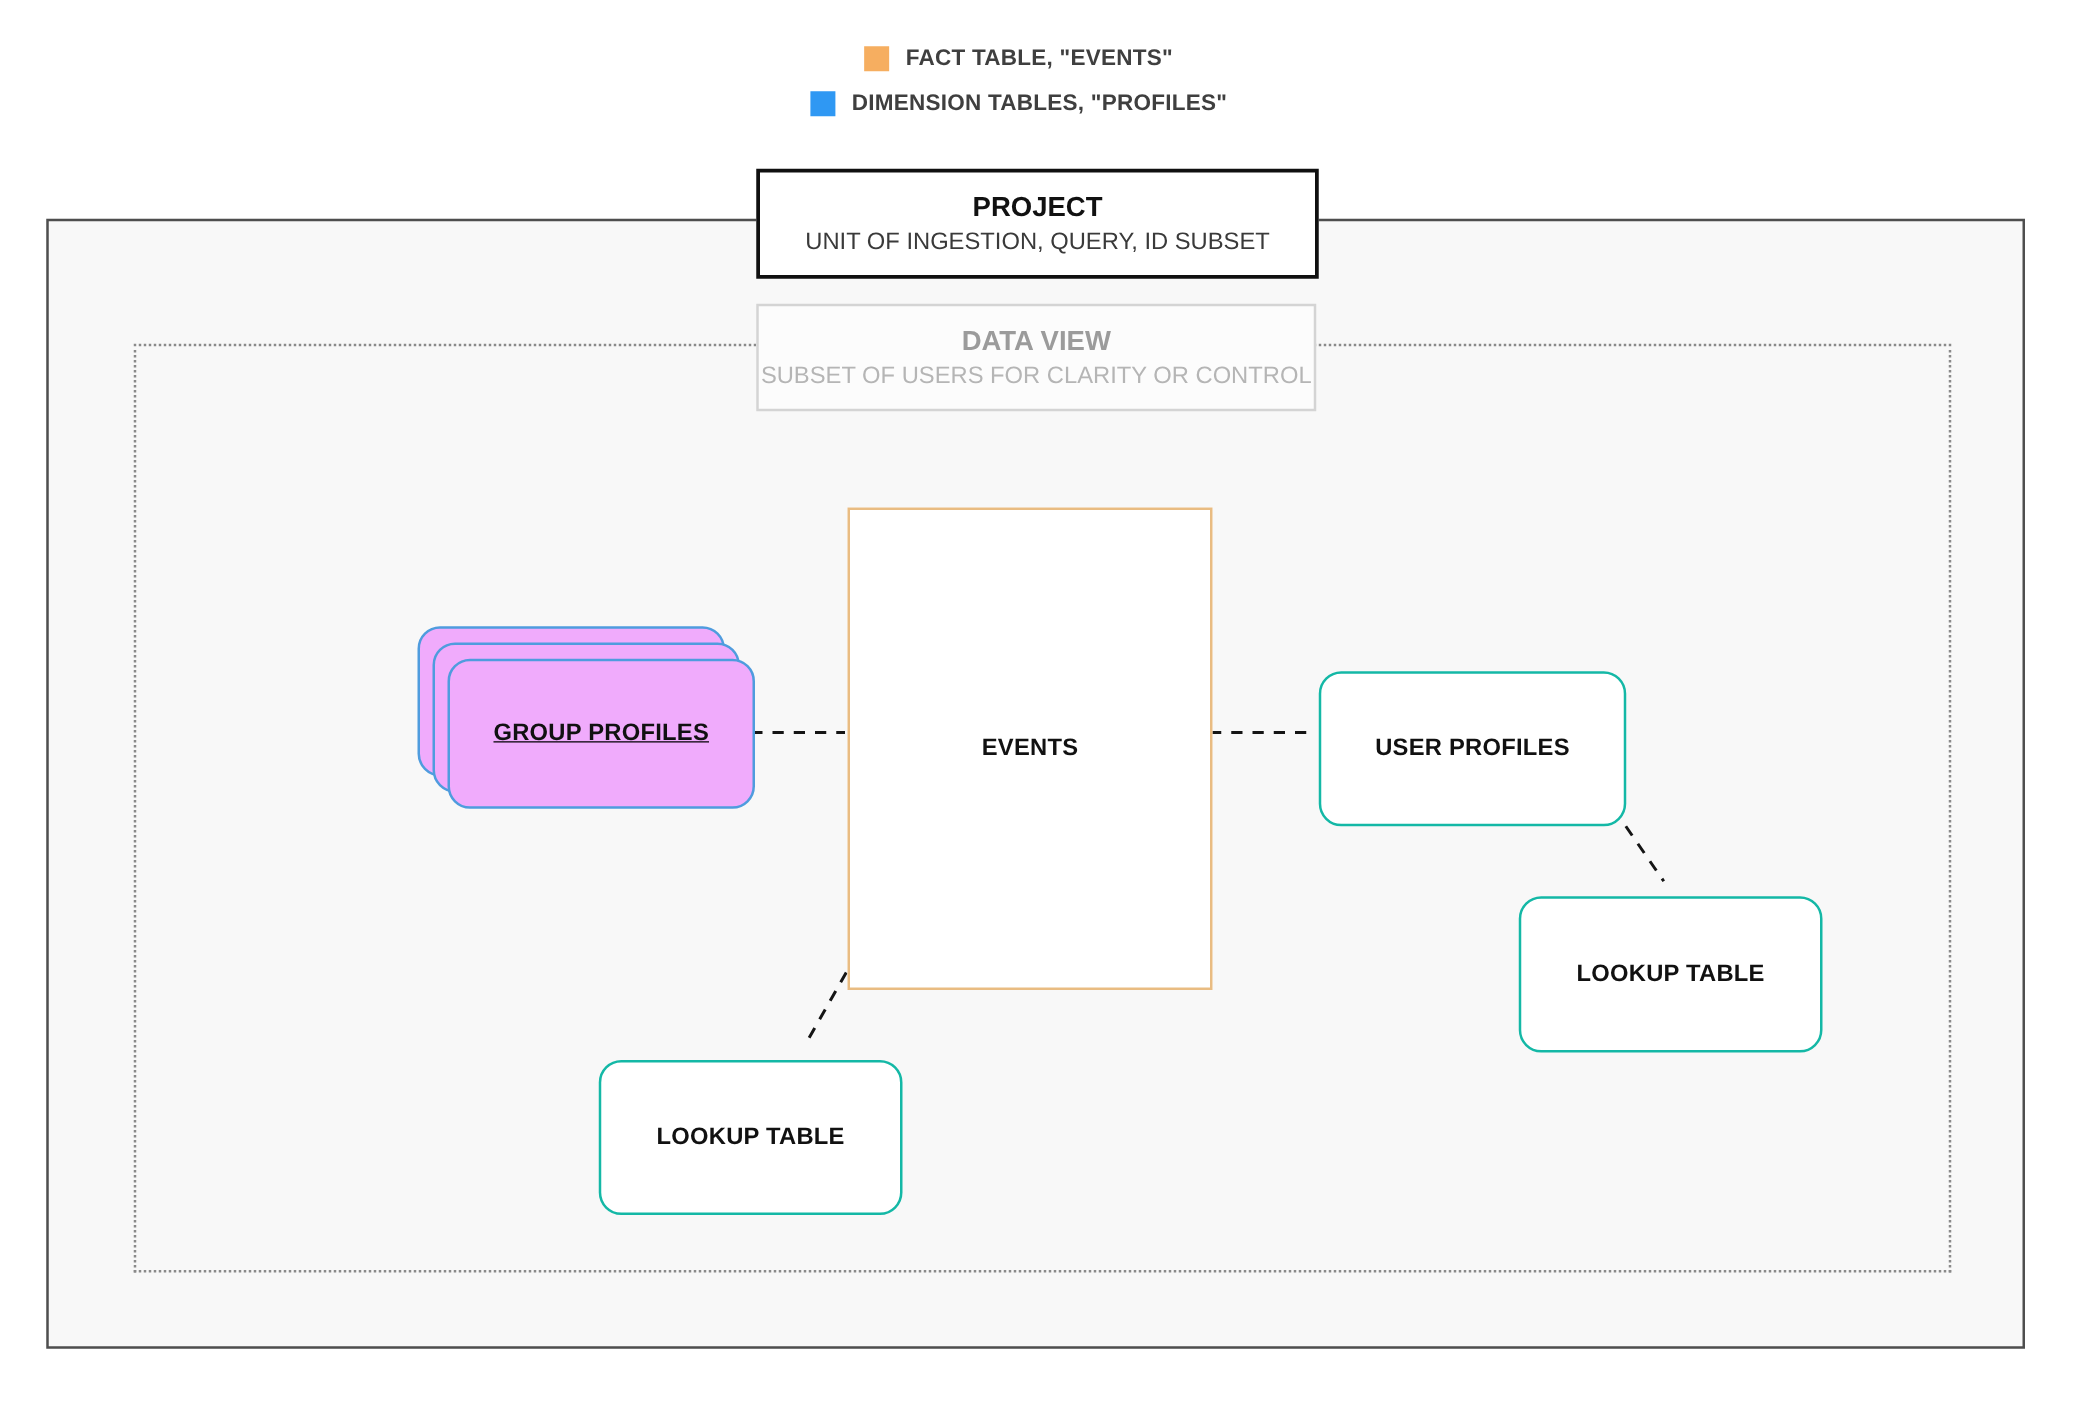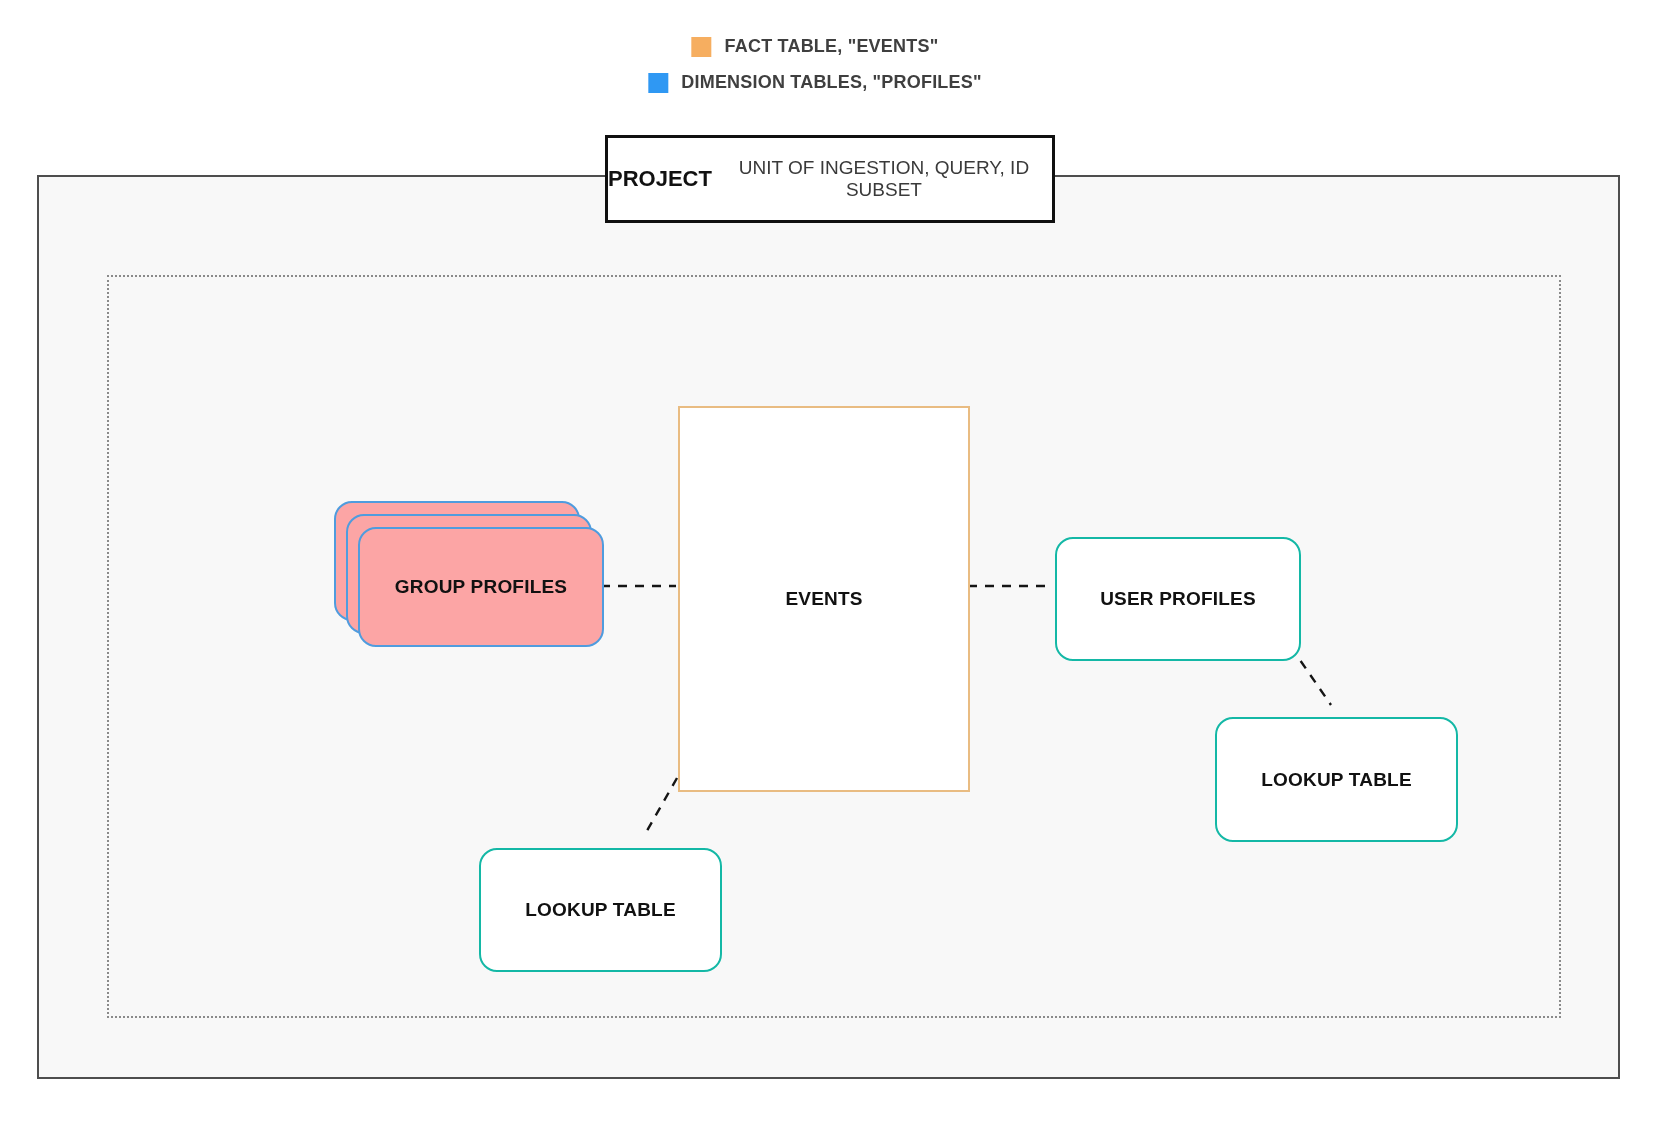--- a/index.html
+++ b/index.html
@@ -50,20 +50,21 @@
     border: 2px dotted #8a8a8a;
     z-index: 2;
   }
 
   
   .header-card {
     position: absolute;
     left: 605px;
     width: 444px; height: 82px;
     display: flex;
+    flex-direction: column;
     align-items: center;
     justify-content: center;
     gap: 4px;
     text-align: center;
   }
   .card-project {
     top: 135px;
     background: #ffffff;
     border: 3px solid #101010;
     z-index: 6;
@@ -111,25 +112,26 @@
     width: 288px; height: 382px;
     border: 2px solid #e9bc82;
   }
   .blue-box { border: 2px solid #14b8a6; border-radius: 18px; }
   .node-user { left: 1055px; top: 526px; width: 242px; height: 120px; }
   .node-lookup-right { left: 1215px; top: 706px; width: 239px; height: 121px; }
   .node-lookup-bottom { left: 479px; top: 837px; width: 239px; height: 120px; }
 
   .stack-card {
     position: absolute;
-    background: #fca5a5;
+    background: #f0abfc;
     border: 2px solid #4f9cde;
     border-radius: 18px;
     width: 242px; height: 116px;
     z-index: 4;
+    text-decoration: underline;
   }
   .stack-back  { left: 334px; top: 501px; }
   .stack-mid   { left: 346px; top: 514px; }
   .stack-front {
     left: 358px; top: 527px;
     display: flex; align-items: center; justify-content: center;
   }
 </style>
 </head>
 <body>
@@ -154,20 +156,24 @@
     <line x1="601" y1="586" x2="676" y2="586" stroke="#151515" stroke-width="2.4" stroke-dasharray="9 8"></line>
     <line x1="968" y1="586" x2="1053" y2="586" stroke="#151515" stroke-width="2.4" stroke-dasharray="9 8"></line>
     <line x1="1291" y1="647" x2="1331" y2="705" stroke="#151515" stroke-width="2.4" stroke-dasharray="9 8"></line>
     <line x1="677" y1="778" x2="644" y2="836" stroke="#151515" stroke-width="2.4" stroke-dasharray="9 8"></line>
   </svg>
 
   <div class="header-card card-project">
     <div class="card-title">PROJECT</div>
     <div class="card-subtitle">UNIT OF INGESTION, QUERY, ID SUBSET</div>
   </div>
+  <div class="header-card card-dataview">
+    <div class="card-title">DATA VIEW</div>
+    <div class="card-subtitle">SUBSET OF USERS FOR CLARITY OR CONTROL</div>
+  </div>
 
   <div class="stack-card stack-back"></div>
   <div class="stack-card stack-mid"></div>
   <div class="stack-card stack-front">
     <span class="node-label">GROUP PROFILES</span>
   </div>
 
   <div class="node node-events">
     <span class="node-label">EVENTS</span>
   </div>

